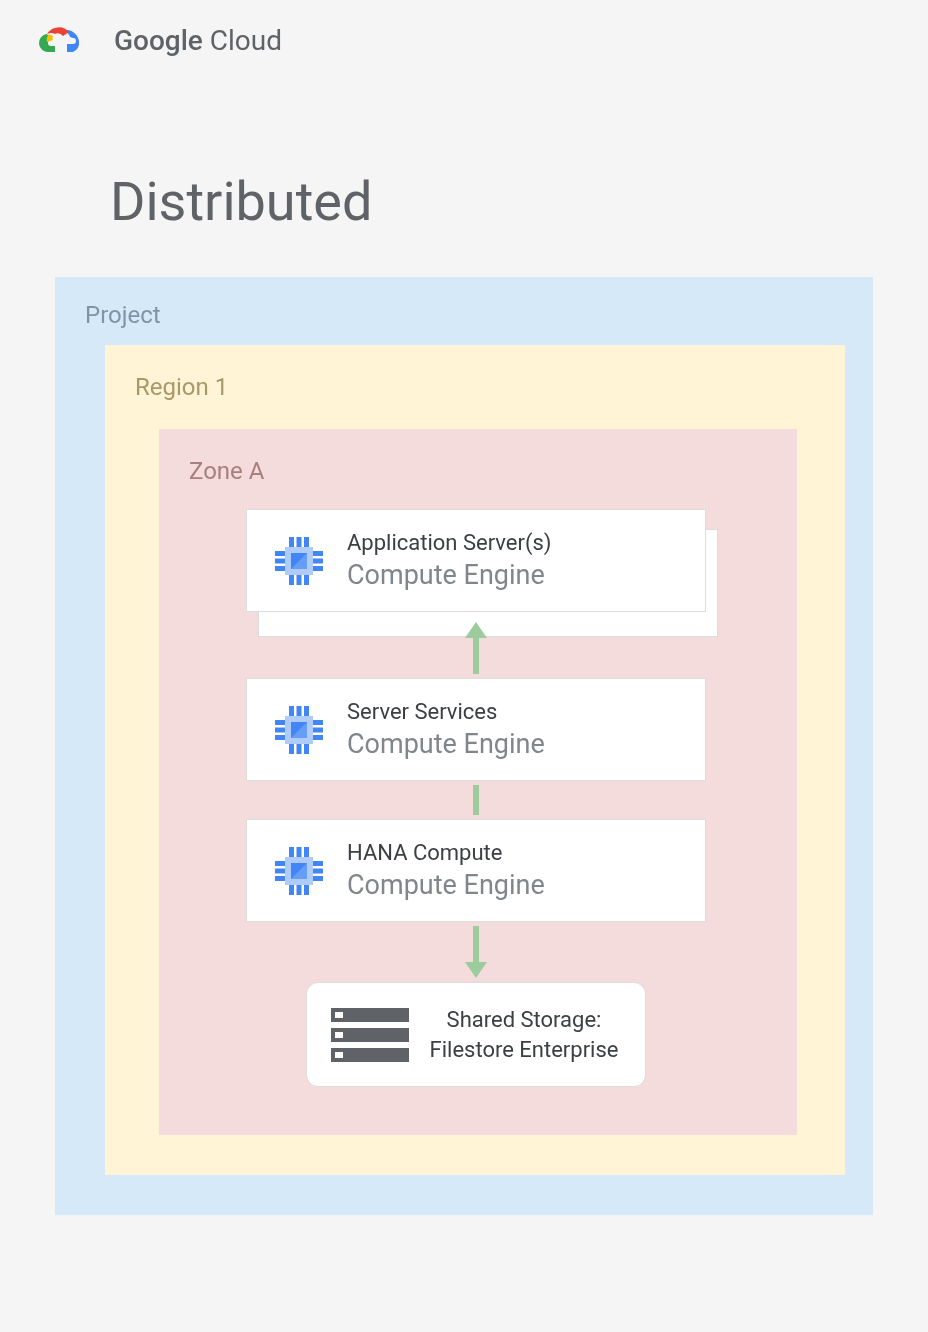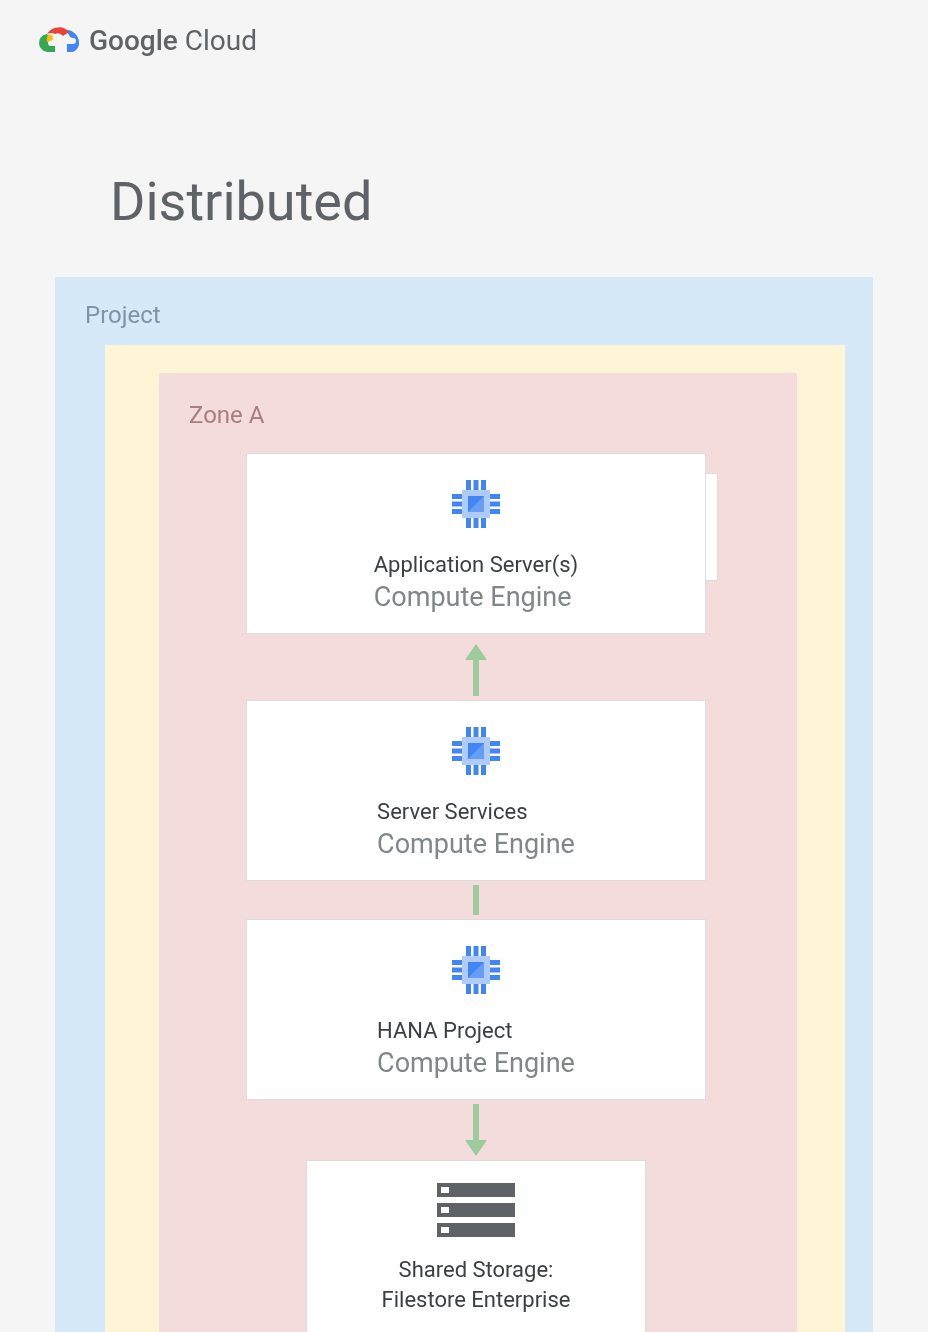--- a/index.html
+++ b/index.html
@@ -7,21 +7,21 @@
       font-family: 'Roboto', 'Helvetica Neue', Arial, sans-serif;
       background: #f5f5f5;
       width: 928px;
       height: 1332px;
       position: relative;
     }
     .header {
       padding: 20px 36px;
       display: flex;
       align-items: center;
-      gap: 3px;
+      gap: 28px;
     }
     .logo {
       width: 50px;
       height: 40px;
     }
     .brand {
       font-size: 28px;
       color: #5f6368;
     }
     .brand-bold {
@@ -92,39 +92,39 @@
     .card {
       background: #fff;
       border: 1px solid #ddd;
       padding: 20px 22px;
       display: flex;
       align-items: center;
       gap: 18px;
       position: relative;
       z-index: 1;
       width: 460px;
-      flex-direction: column;
     }
     .card-texts {
       display: flex;
       flex-direction: column;
       gap: 4px;
     }
     .card-title {
       font-size: 22px;
       color: #3c4043;
     }
     .card-subtitle {
       font-size: 27px;
       color: #80868b;
     }
     .storage-card {
       width: 340px;
       padding: 22px 24px;
       margin-top: 0;
+      border-radius: 12px;
     }
     .storage-card .card-title {
       text-align: center;
       line-height: 1.35;
       font-size: 22px;
     }
     .compute-icon {
       width: 60px;
       height: 60px;
       flex-shrink: 0;
@@ -190,20 +190,21 @@
     <span class="brand-bold">Google</span><span> Cloud</span>
   </div>
 </div>
 
 <div class="title">Distributed</div>
 
 <div class="diagram-container">
   <div class="project-box">
     <div class="project-label">Project</div>
     <div class="region-box">
+      <div class="region-label">Region 1</div>
       <div class="zone-box">
         <div class="zone-label">Zone A</div>
         <div class="stack">
 
           <div class="card-wrapper">
             <div class="card-shadow"></div>
             <div class="card">
               <svg class="compute-icon" viewBox="0 0 60 60">
                 <rect x="16" y="16" width="28" height="28" fill="#aecbfa"></rect>
                 <rect x="22" y="22" width="16" height="16" fill="#669df6"></rect>
@@ -269,21 +270,21 @@
                 <rect x="27.5" y="44" width="5" height="10" fill="#4285f4"></rect>
                 <rect x="35" y="44" width="5" height="10" fill="#4285f4"></rect>
               <rect x="6" y="20" width="10" height="5" fill="#4285f4"></rect>
                 <rect x="6" y="27.5" width="10" height="5" fill="#4285f4"></rect>
                 <rect x="6" y="35" width="10" height="5" fill="#4285f4"></rect>
               <rect x="44" y="20" width="10" height="5" fill="#4285f4"></rect>
                 <rect x="44" y="27.5" width="10" height="5" fill="#4285f4"></rect>
                 <rect x="44" y="35" width="10" height="5" fill="#4285f4"></rect>
             </svg>
             <div class="card-texts">
-              <div class="card-title">HANA Project</div>
+              <div class="card-title">HANA Compute</div>
               <div class="card-subtitle">Compute Engine</div>
             </div>
           </div>
 
           <div class="arrow arrow-down"></div>
           <div style="height:14px"></div>
 
           <div class="card storage-card">
             <div class="storage-icon">
               <div class="storage-bar"></div>

